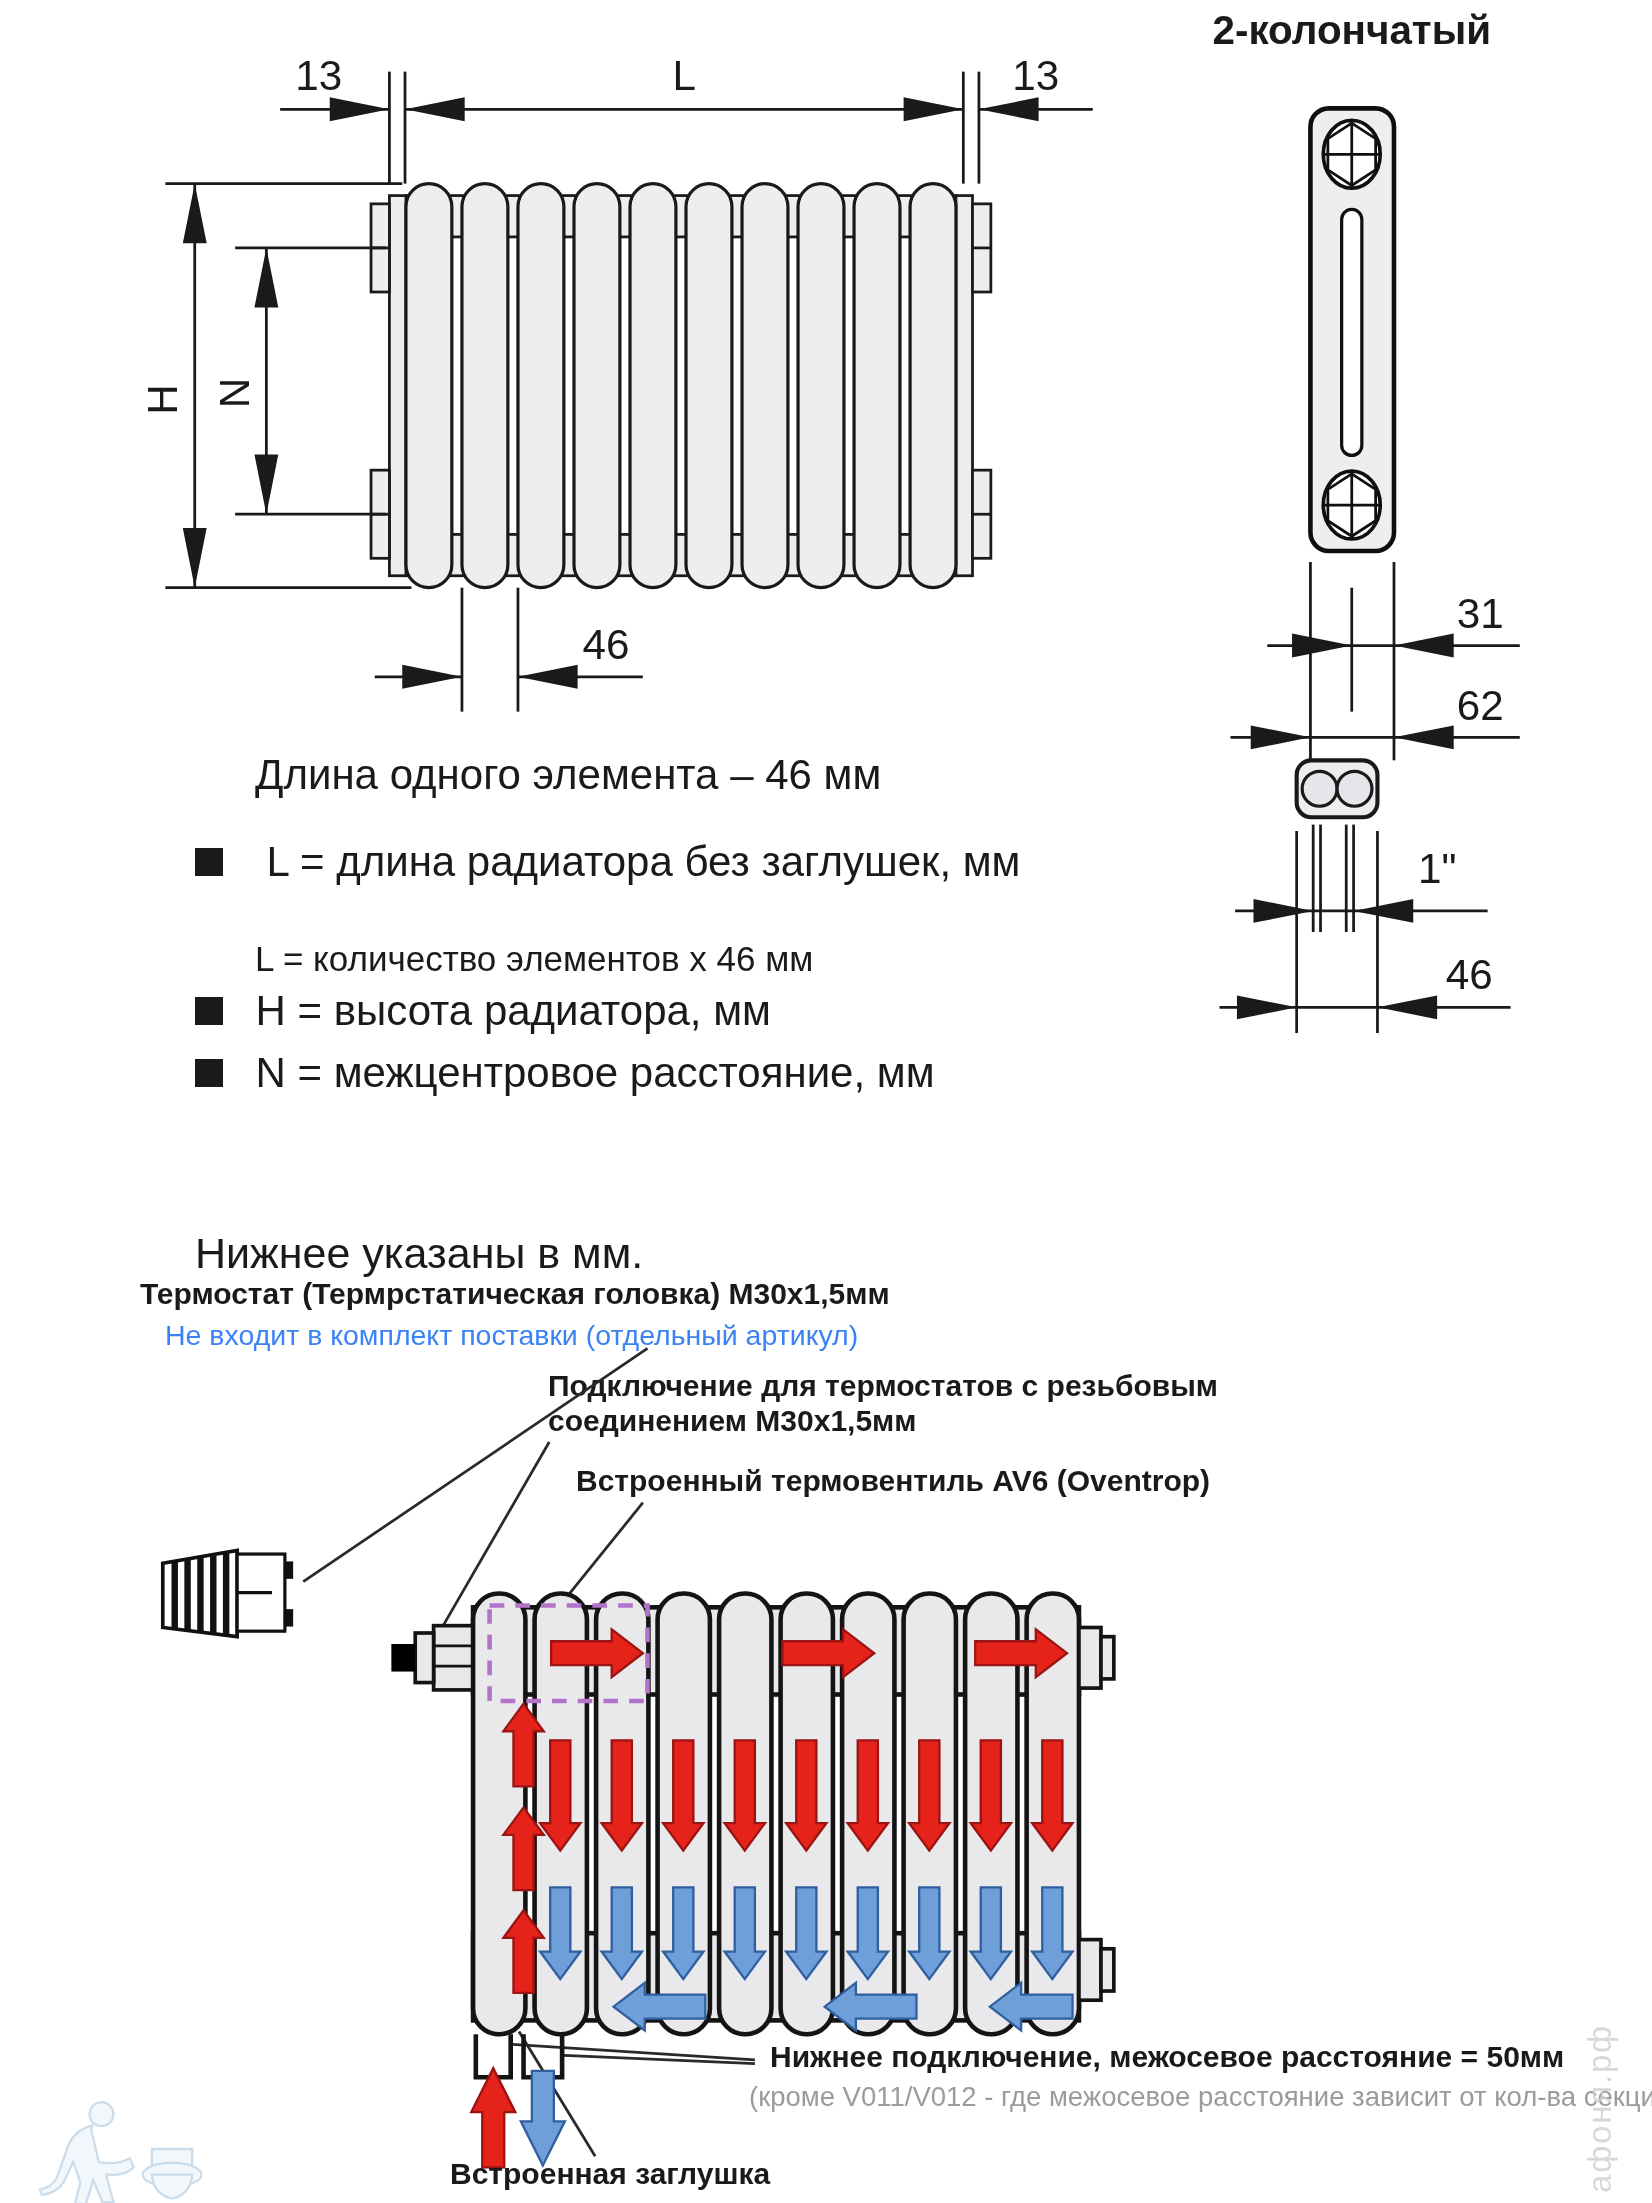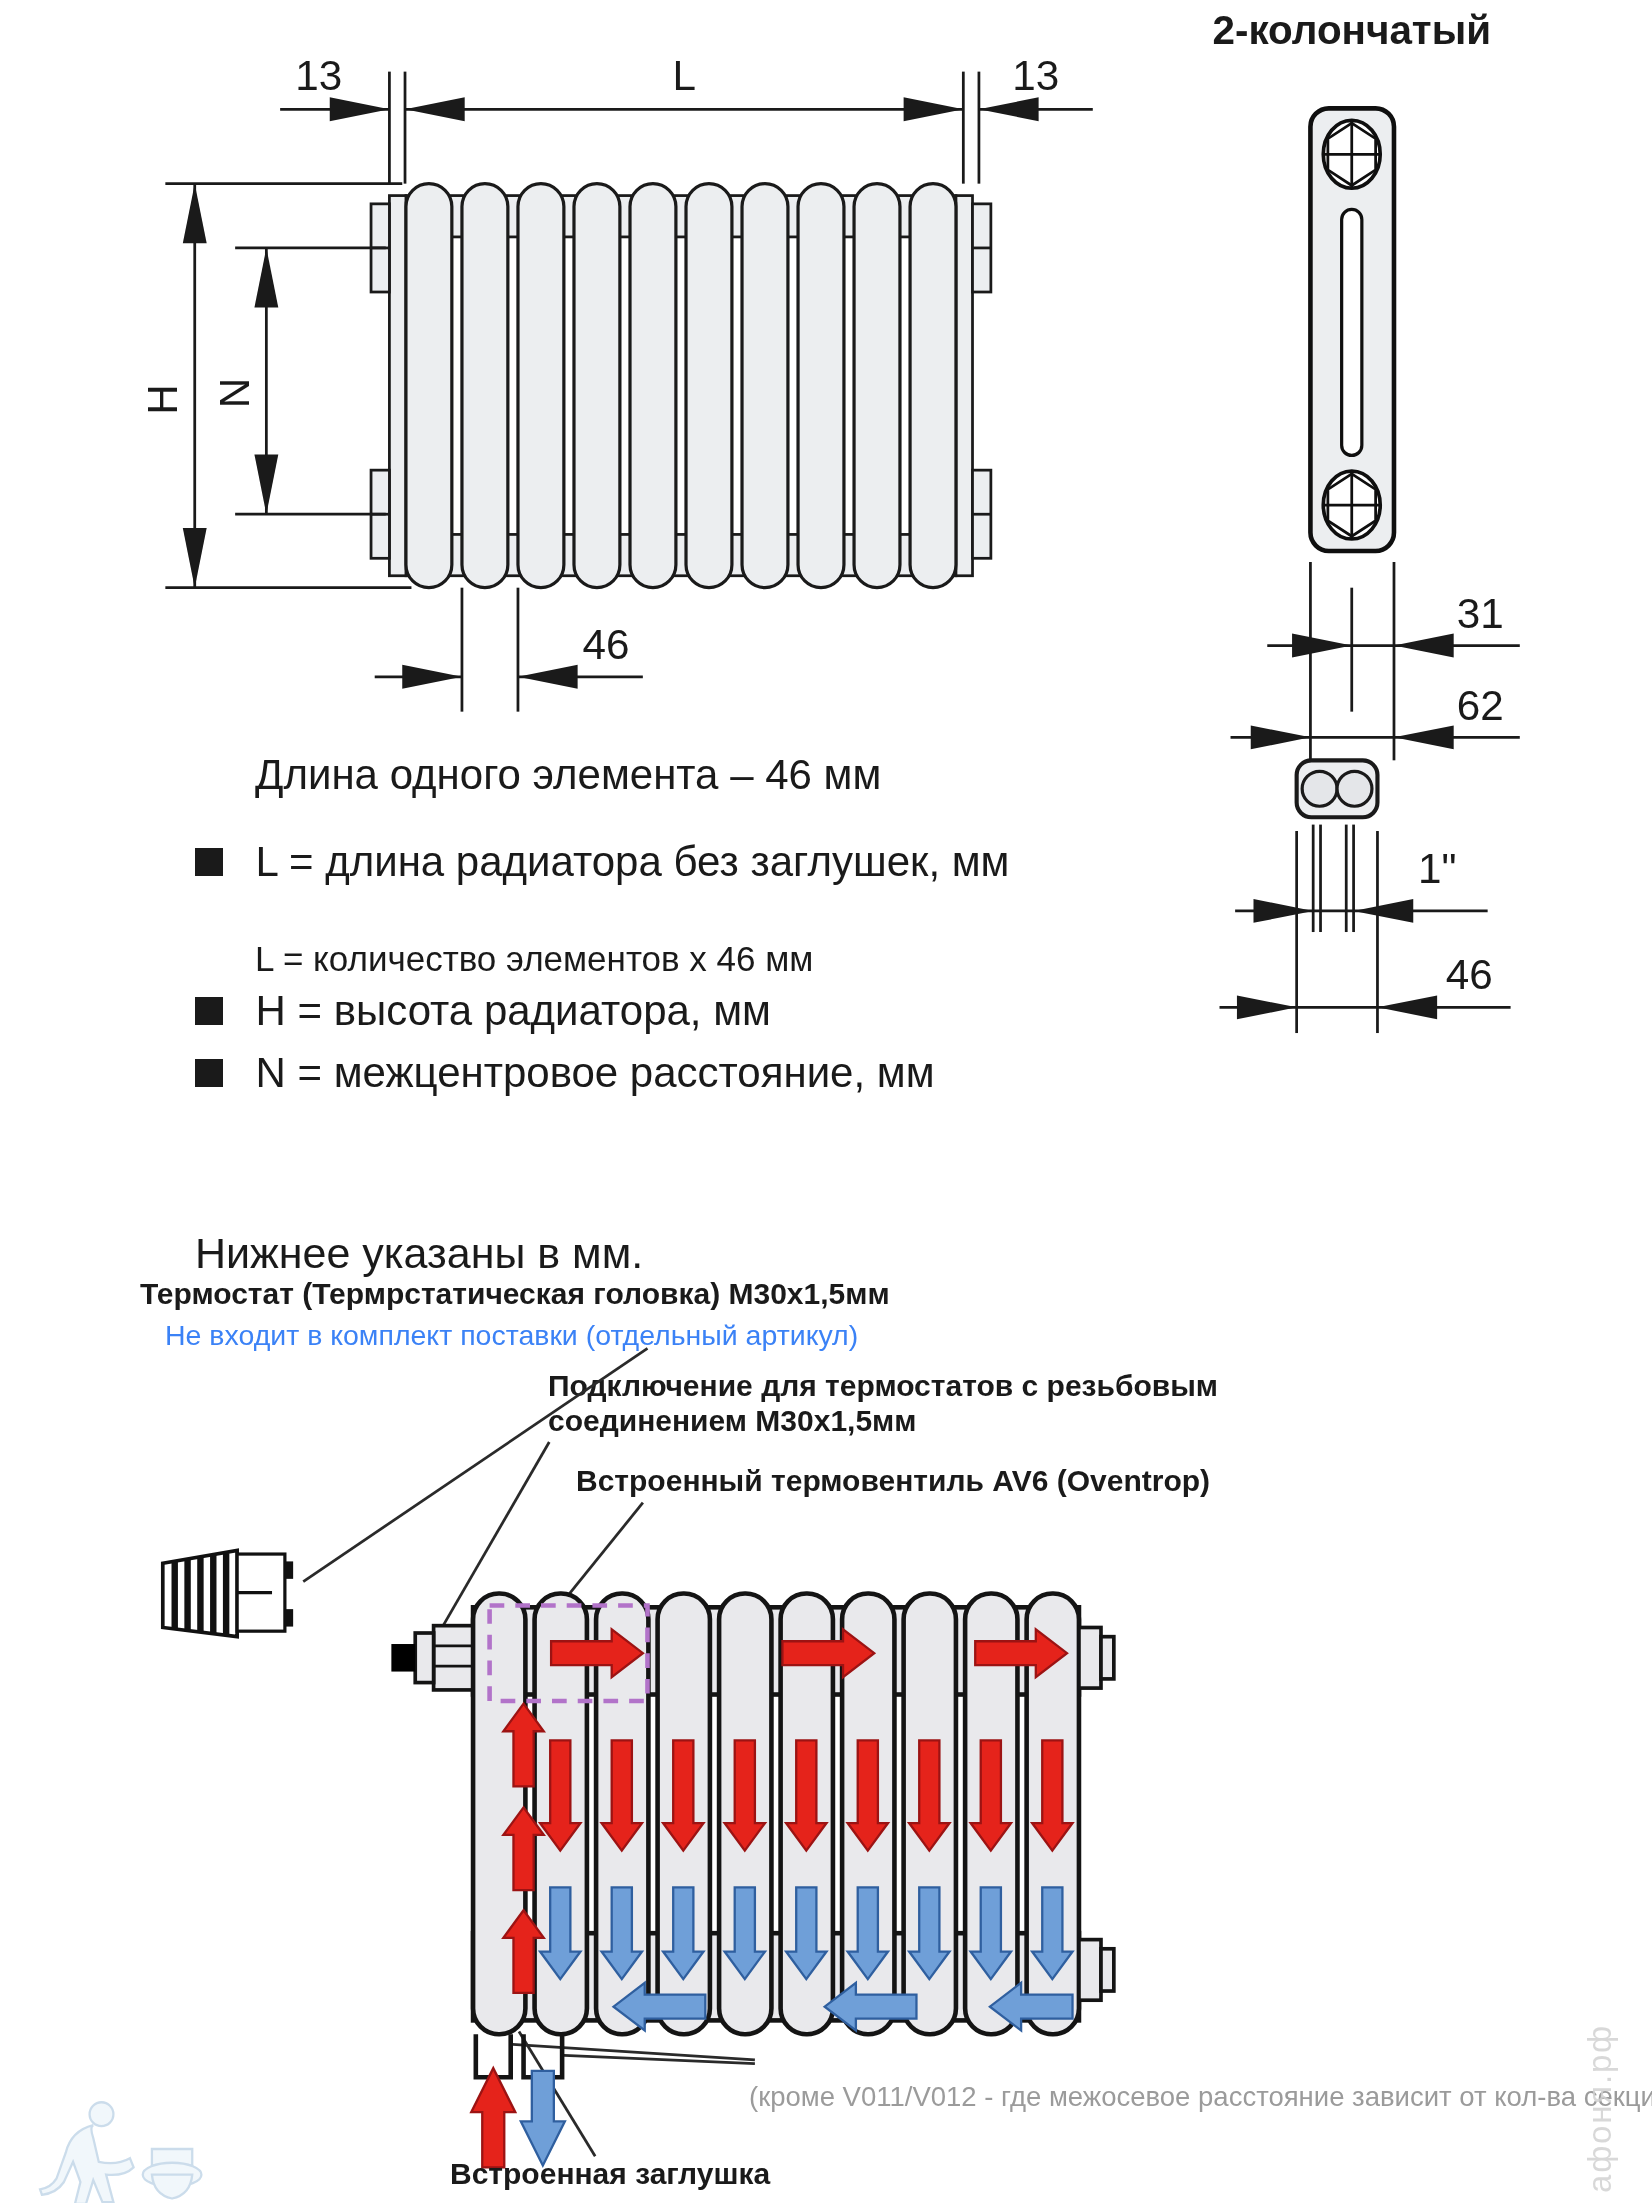--- a/index.html
+++ b/index.html
@@ -149,21 +149,21 @@
       <line x1="1412" y1="1097" x2="1500" y2="1097"></line>
       <line x1="1500" y1="1097" x2="1645" y2="1097"></line>
       <polygon points="1500,1097 1565,1084 1565,1110" stroke="none"></polygon>
     </g>
     <text class="dimtxt" x="1565" y="962" text-anchor="middle">1"</text>
     <text class="dimtxt" x="1600" y="1077" text-anchor="middle">46</text>
   </svg>
 
   <div class="abs legend-main" style="left:255px;top:751px;">Длина одного элемента – 46 мм</div>
 
-  <div class="abs bullet-row" style="left:195px;top:838px;">
+  <div class="abs bullet-row" style="left:195px;top:838px;gap:11px;">
     <span class="bullet"></span>
     <span class="legend-main">L = длина радиатора без заглушек, мм</span>
   </div>
   <div class="abs legend-sub" style="left:255px;top:939px;">L = количество элементов x 46 мм</div>
 
   <div class="abs bullet-row" style="left:195px;top:987px;text-align:center;">
     <span class="bullet"></span>
     <span class="legend-main">H = высота радиатора, мм</span>
   </div>
 
@@ -263,20 +263,21 @@
       <polygon points="1001,655 1023,655 1023,725 1034,725 1012,755 990,725 1001,725"></polygon>
       <polygon points="1068,655 1090,655 1090,725 1101,725 1079,755 1057,725 1068,725"></polygon>
       <polygon points="1135,655 1157,655 1157,725 1168,725 1146,755 1124,725 1135,725"></polygon>
       <polygon points="768,772 702,772 702,759 668,785 702,811 702,798 768,798"></polygon>
       <polygon points="998,772 932,772 932,759 898,785 932,811 932,798 998,798"></polygon>
       <polygon points="1168,772 1112,772 1112,759 1078,785 1112,811 1112,798 1168,798"></polygon>
       <polygon points="579,855 603,855 603,910 615,910 591,958 567,910 579,910"></polygon>
     </g>
   </svg>
 
+  <div class="abs ann-bold" style="left:770px;top:2039px;">Нижнее подключение, межосевое расстояние = 50мм</div>
   <div class="abs ann-gray" style="left:749px;top:2081px;">(кроме V011/V012 - где межосевое расстояние зависит от кол-ва секций)</div>
   <div class="abs ann-bold" style="left:450px;top:2156px;">Встроенная заглушка</div>
 
   <svg class="wm-plumber" style="top:2094px;left:13.8px;" width="230" height="110" viewBox="0 0 250 120">
     <g stroke="#a9c6de" fill="#e9f2f9" stroke-width="2.5">
       <circle cx="95" cy="22" r="13"></circle>
       <path d="M86,34 q-24,6 -30,30 l-10,28 q-6,10 -18,12 l2,6 q16,-2 24,-14 l10,-22 8,22 -6,24 h12 l8,-26 10,24 h12 l-8,-30 q20,2 30,-8 l-4,-10 q-14,8 -34,4 l-6,-26 q-4,-12 -0,-14 z"></path>
       <path d="M150,60 h44 v18 h-44 z"></path>
       <ellipse cx="172" cy="88" rx="32" ry="13"></ellipse>
       <path d="M150,88 q2,22 22,26 q20,-4 22,-26 z"></path>

